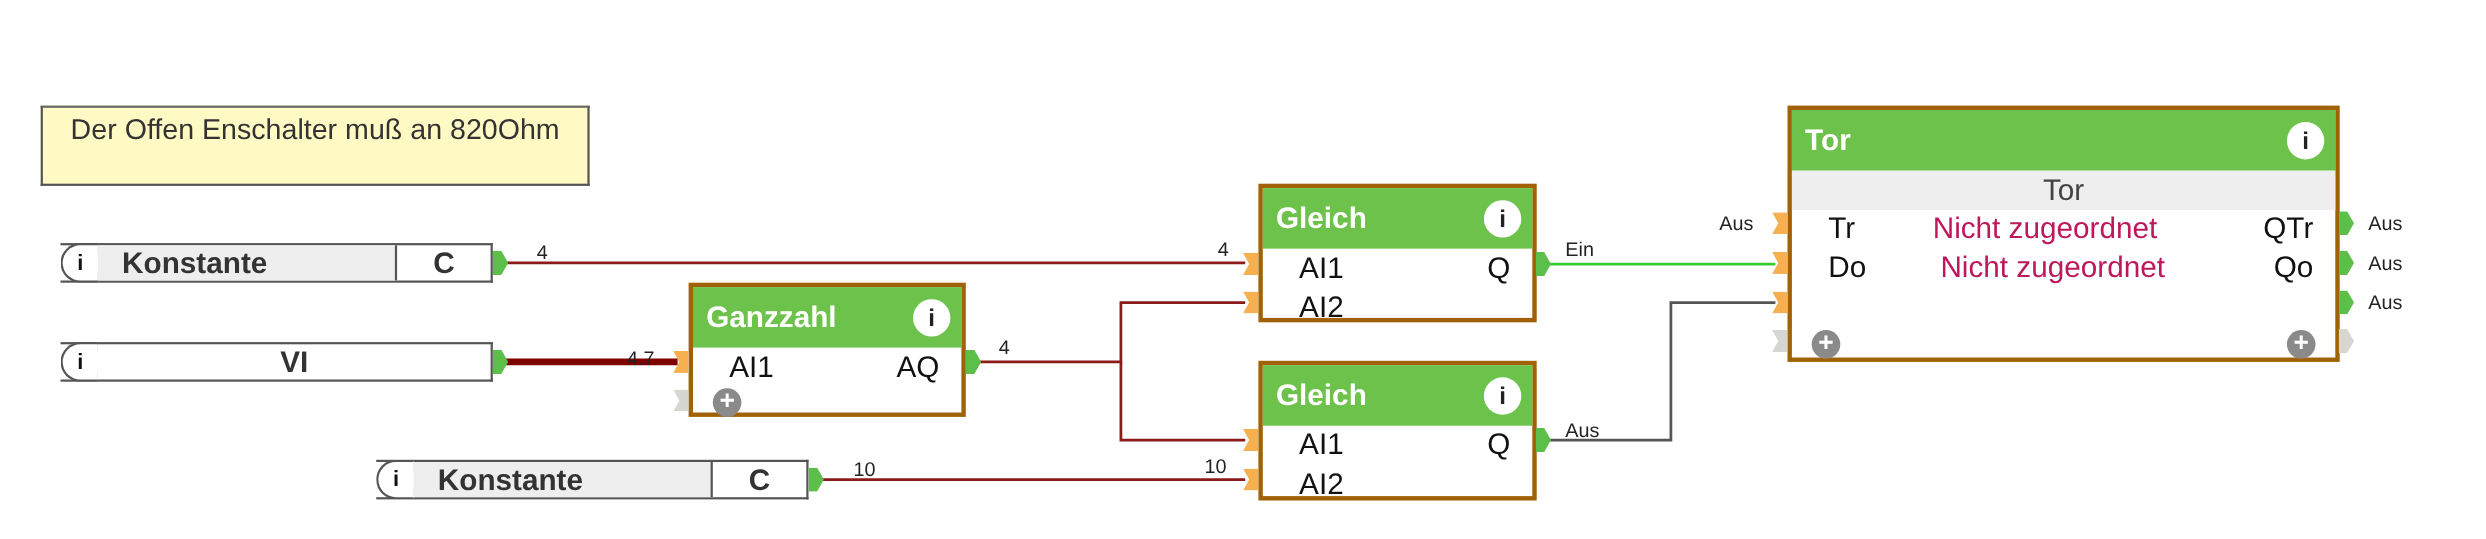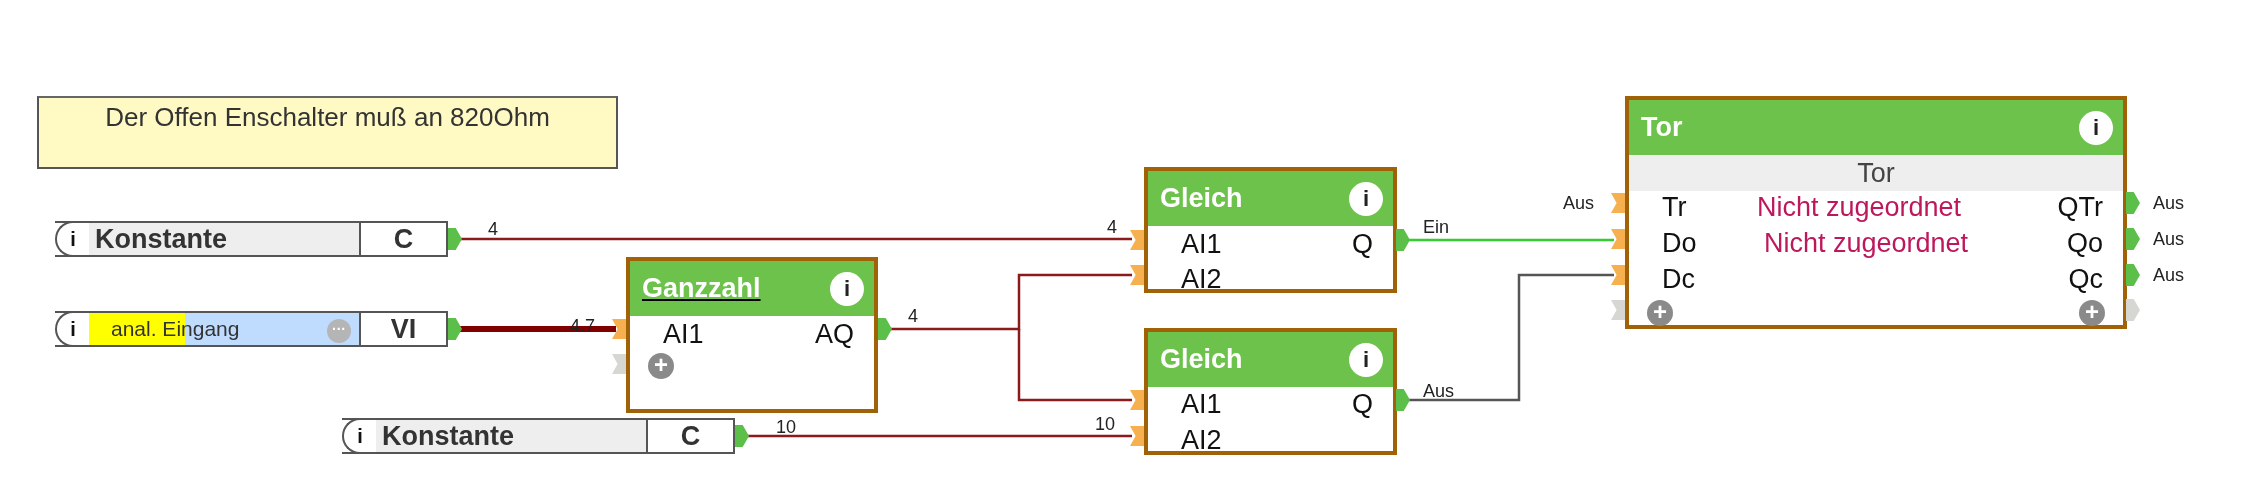--- a/index.html
+++ b/index.html
@@ -1,30 +1,30 @@
 <!DOCTYPE html>
 <html><head>
   <meta charset="utf-8">
   <style>
     html, body { margin:0; padding:0; background:#ffffff; }
     body { width:2260px; height:490px; position:relative; overflow:hidden;
            font-family:"Liberation Sans", sans-serif; }
     #wires { position:absolute; left:0; top:0; width:2260px; height:490px; }
     .abs { position:absolute; }
-    .comment { left:37px; top:96px; width:581px; height:73px; background:#fff9c4;
+    .comment { left:37px; top:96px; width:499px; height:73px; background:#fff9c4;
                border:2px solid #555; border-top-color:#666; box-sizing:border-box;
                color:#333; font-size:26px; text-align:center; line-height:34px; padding-top:2px; }
     .comment div { white-space:pre; }
 
     .konst { height:36px; border:2px solid #555; border-left:none; box-sizing:border-box;
              display:flex; align-items:stretch; background:#fff; }
     .konst .cap { width:34px; border:2px solid #555; border-right:none; border-radius:18px 0 0 18px;
                   margin:-2px 0; box-sizing:border-box; display:flex; align-items:center; justify-content:center;
                   font-weight:bold; font-size:20px; color:#111; background:#fff; }
-    .konst .name { background:#eeeeee; display:flex; align-items:center; padding-left:6px;
+    .konst .name { background:#eeeeee; display:flex; align-items:center; padding-left:22px;
                    font-weight:bold; font-size:27px; color:#333; border-right:2px solid #555; box-sizing:border-box; }
     .konst .val { flex:1; display:flex; align-items:center; justify-content:center;
                   font-weight:bold; font-size:27px; color:#333; }
     .konst .name.input { padding-left:0; background:#bfdcff; position:relative; }
     .konst .name.input .hl { background:#ffff00; width:96px; height:100%; position:absolute; left:0; top:0; }
     .konst .name.input .txt { position:relative; padding-left:22px; font-weight:normal; font-size:21px; color:#333; }
     .konst .name.input .more { position:absolute; right:8px; top:6px; width:24px; height:24px; border-radius:12px;
                    background:#b5b5b5; color:#fff; font-size:14px; line-height:20px; text-align:center; font-weight:bold; }
 
     .block { border:4px solid #a16207; box-sizing:border-box; background:#fff; }
@@ -70,38 +70,33 @@
 <div class="abs konst" style="left:55px; top:221px; width:393px;">
   <div class="cap">i</div>
   <div class="name" style="width:272px;">Konstante</div>
   <div class="val">C</div>
 </div>
 <div class="port-out" style="left:448px; top:228px;"></div>
 <div class="lbl" style="left:488px; top:220px;">4</div>
 
 <div class="abs konst" style="left:55px; top:311px; width:393px;">
   <div class="cap">i</div>
-  <div class="name input" style="width:272px;">
-    <div class="hl"></div>
-    <span class="txt">anal. Eingang</span>
-    <div class="more">···</div>
-  </div>
   <div class="val">VI</div>
 </div>
 <div class="port-out" style="left:448px; top:318px;"></div>
 
 <div class="abs konst" style="left:342px; top:418px; width:393px;">
   <div class="cap">i</div>
   <div class="name" style="width:272px;">Konstante</div>
   <div class="val">C</div>
 </div>
 <div class="port-out" style="left:735px; top:425px;"></div>
 <div class="lbl" style="left:776px; top:418px;">10</div>
 
-<div class="abs block" style="left:626px; top:257px; width:252px; height:156px;text-decoration:underline;">
+<div class="abs block" style="left:626px; top:257px; width:252px; height:122px;">
   <div class="hdr" style="height:55px;">
     <span>Ganzzahl</span>
     <span class="info">i</span>
   </div>
   <div class="row" style="top:55px;">
     <span class="l">AI1</span>
     <span class="r">AQ</span>
   </div>
   <div class="plus" style="left:18px; top:92px;">+</div>
 </div>
@@ -158,24 +153,20 @@
   <div class="row" style="top:89px;">
     <span class="l">Tr</span>
     <span class="m" style="left:128px;">Nicht zugeordnet</span>
     <span class="r">QTr</span>
   </div>
   <div class="row" style="top:125px;">
     <span class="l">Do</span>
     <span class="m" style="left:135px;">Nicht zugeordnet</span>
     <span class="r">Qo</span>
   </div>
-  <div class="row" style="top:161px;">
-    <span class="l">Dc</span>
-    <span class="r">Qc</span>
-  </div>
   <div class="plus" style="left:18px; top:200px;">+</div>
   <div class="plus" style="right:18px; top:200px;">+</div>
 </div>
 <div class="port-in" style="left:1611px; top:193px;"></div>
 <div class="port-in" style="left:1611px; top:229px;"></div>
 <div class="port-in" style="left:1611px; top:265px;"></div>
 <div class="port-in ghost" style="left:1611px; top:300px;"></div>
 <div class="port-out" style="left:2126px; top:192px;"></div>
 <div class="port-out" style="left:2126px; top:228px;"></div>
 <div class="port-out" style="left:2126px; top:264px;"></div>

